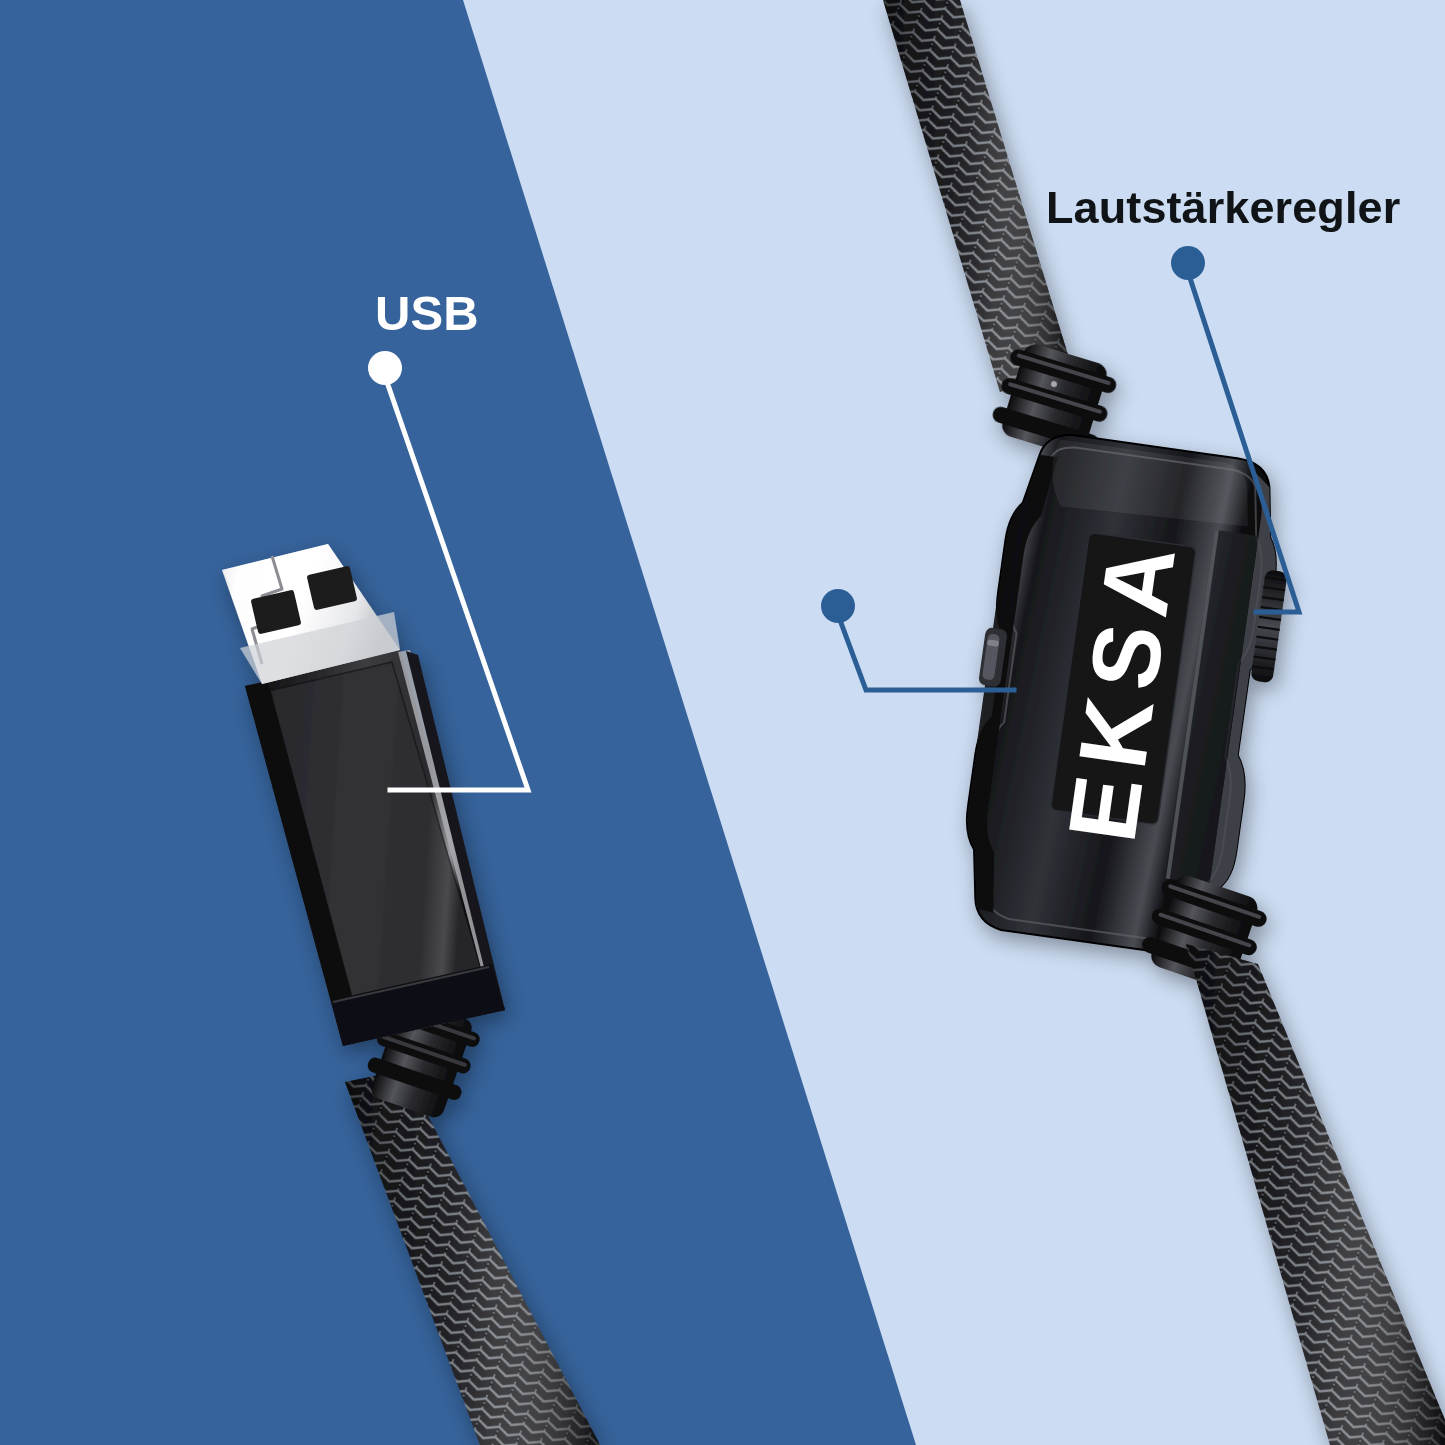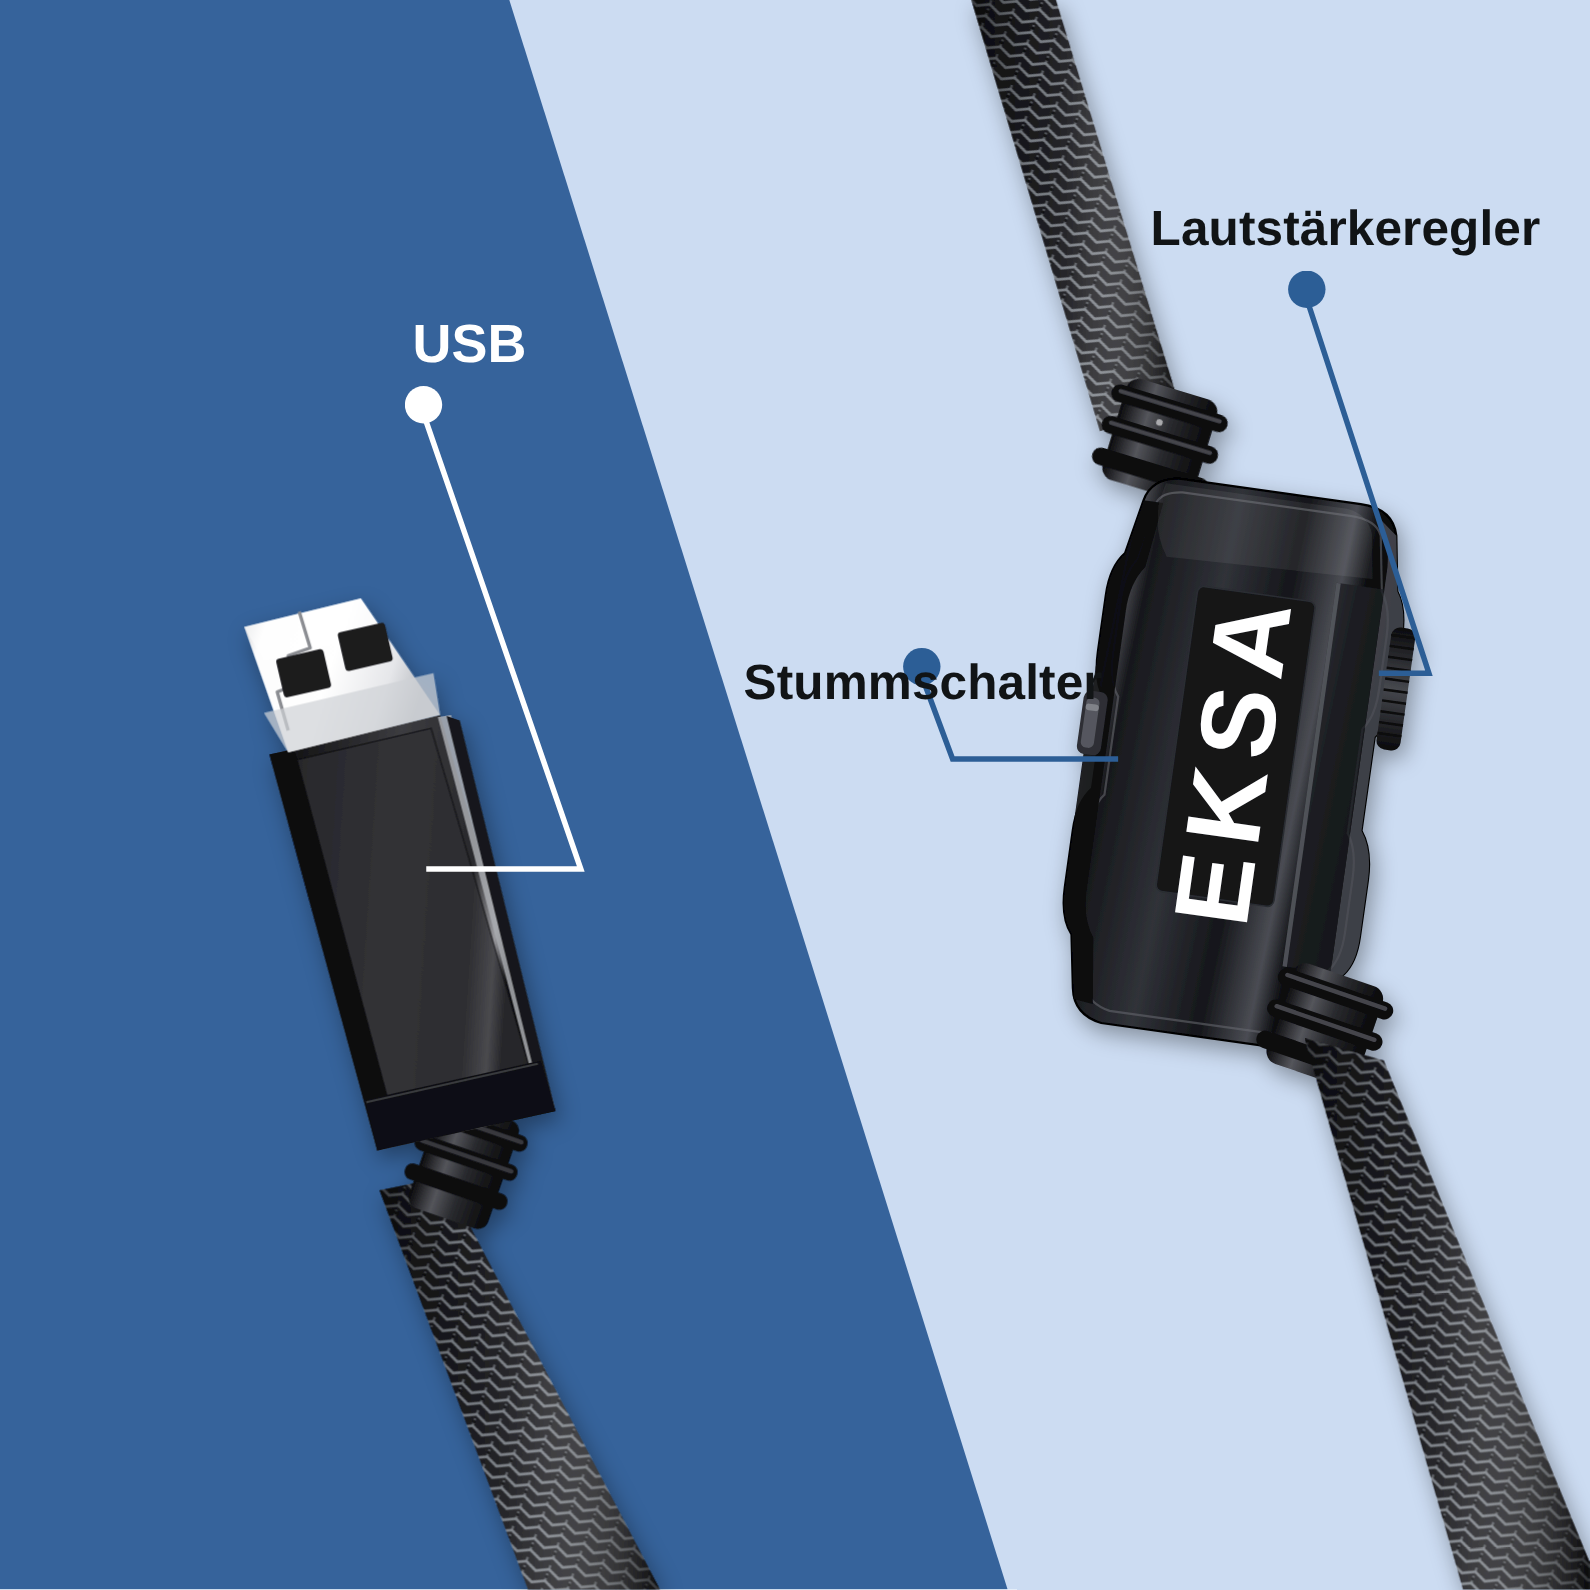--- a/index.html
+++ b/index.html
@@ -306,18 +306,17 @@
 
     <g>
       <circle cx="1188" cy="263" r="17" fill="#2C5E96"></circle>
       <polyline points="1190,278 1299,612 1256,612" fill="none" stroke="#2C5E96" stroke-width="5" stroke-linecap="square" stroke-linejoin="miter"></polyline>
     </g>
   </svg>
 
   <div class="label usb">USB</div>
 
   <div class="label mute">
-    <div>Stummschalter</div>
   </div>
 
   <div class="label vol">Lautstärkeregler</div>
 
 </div>
 
 </body></html>

